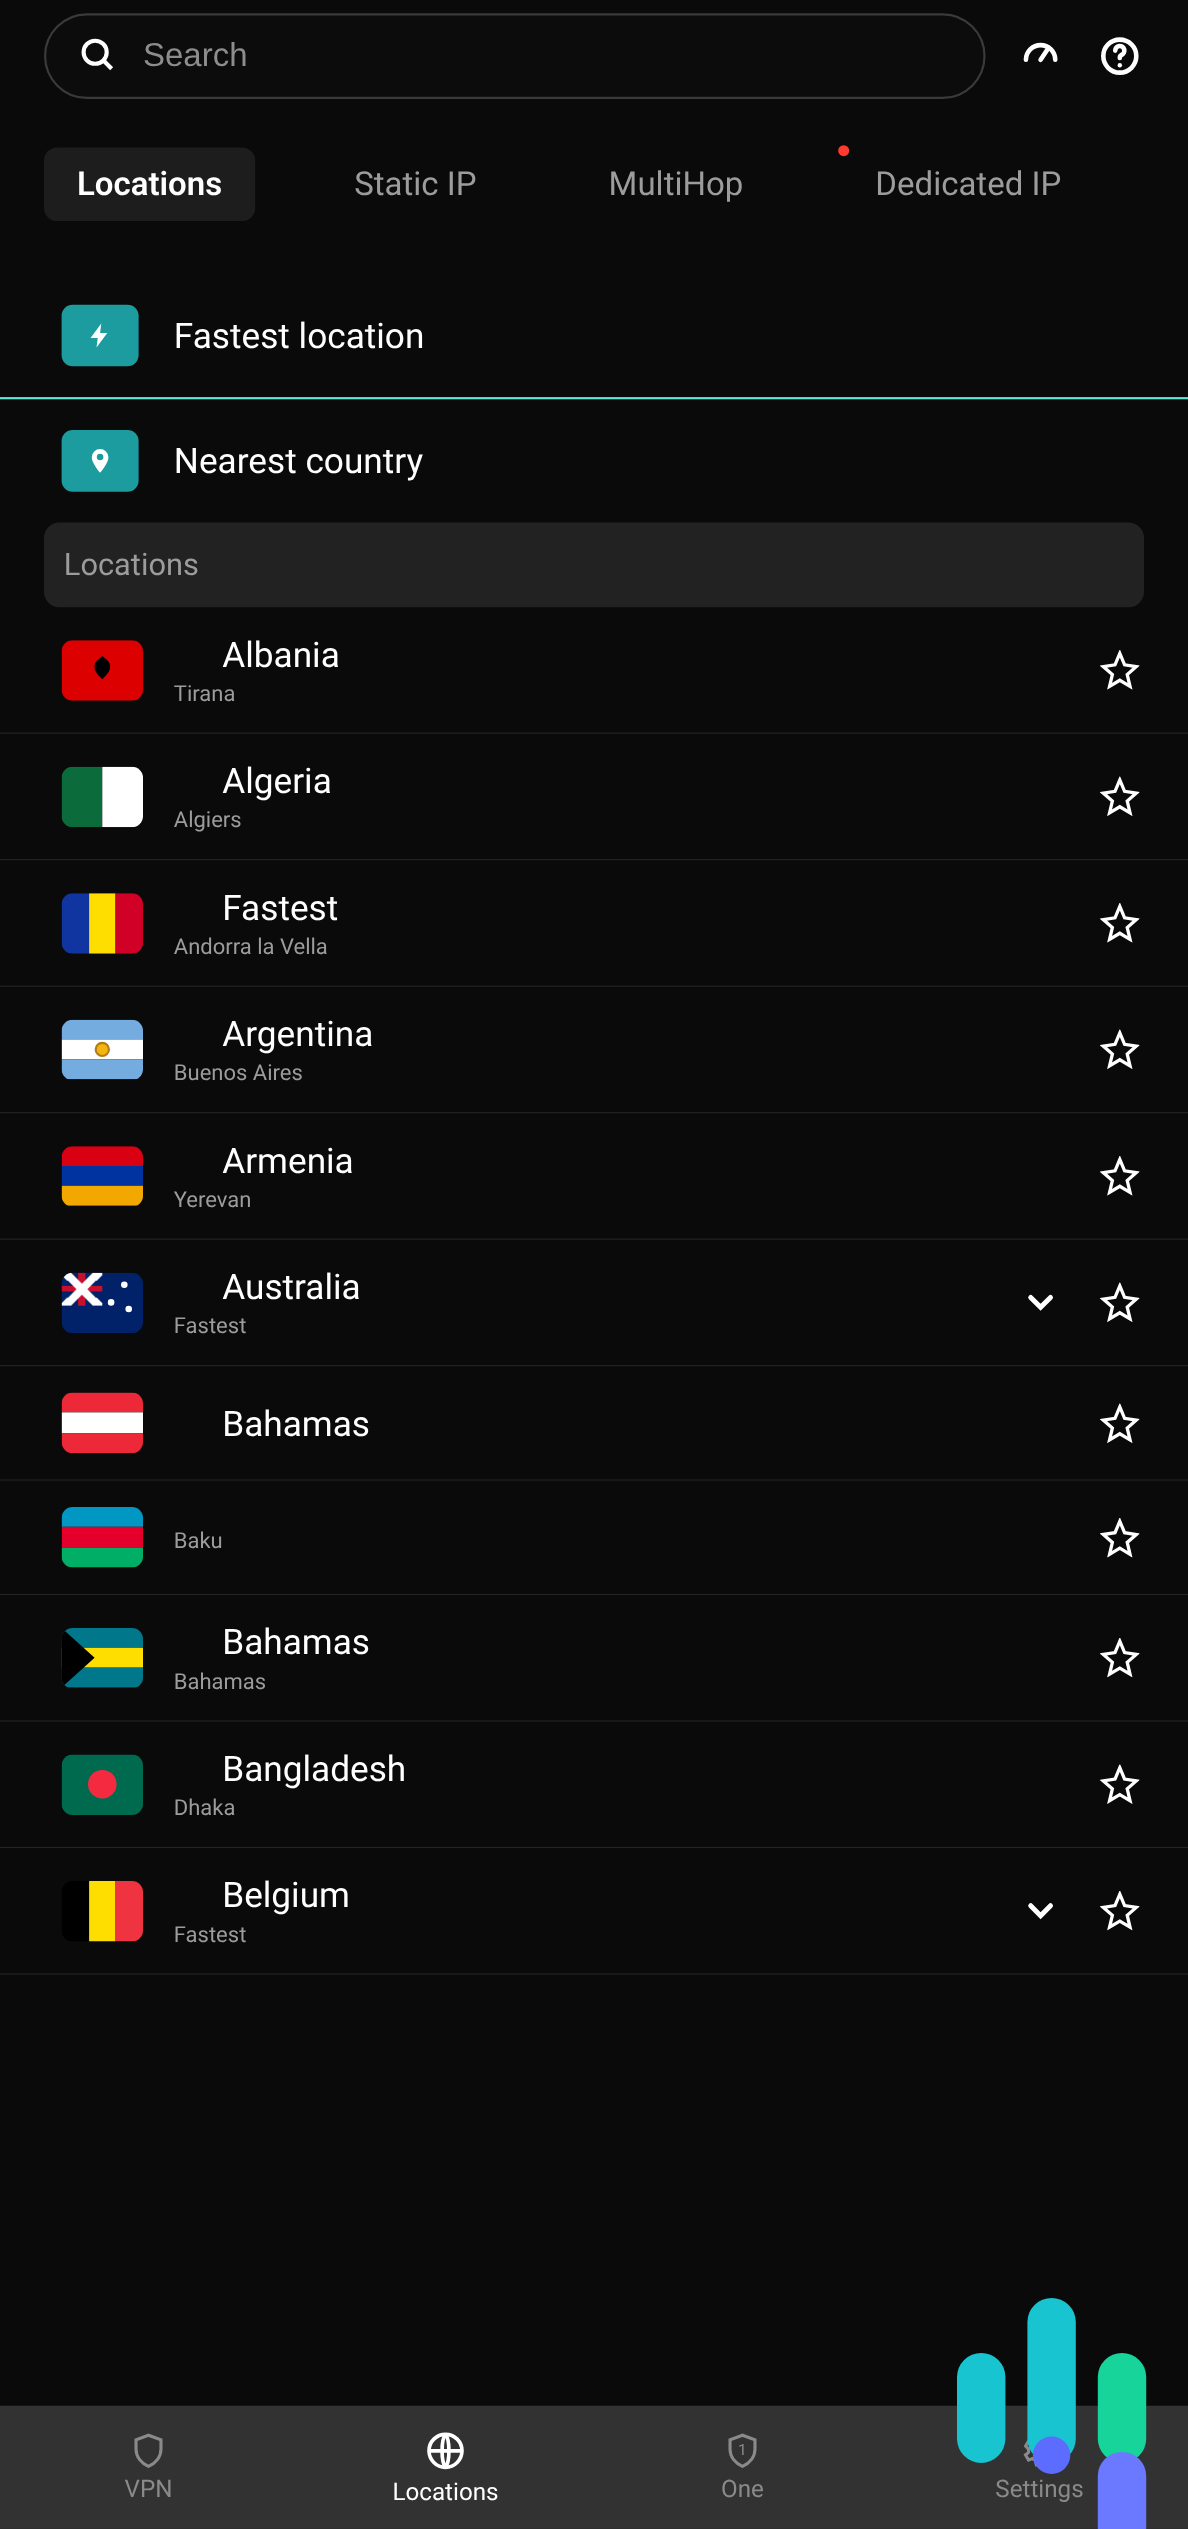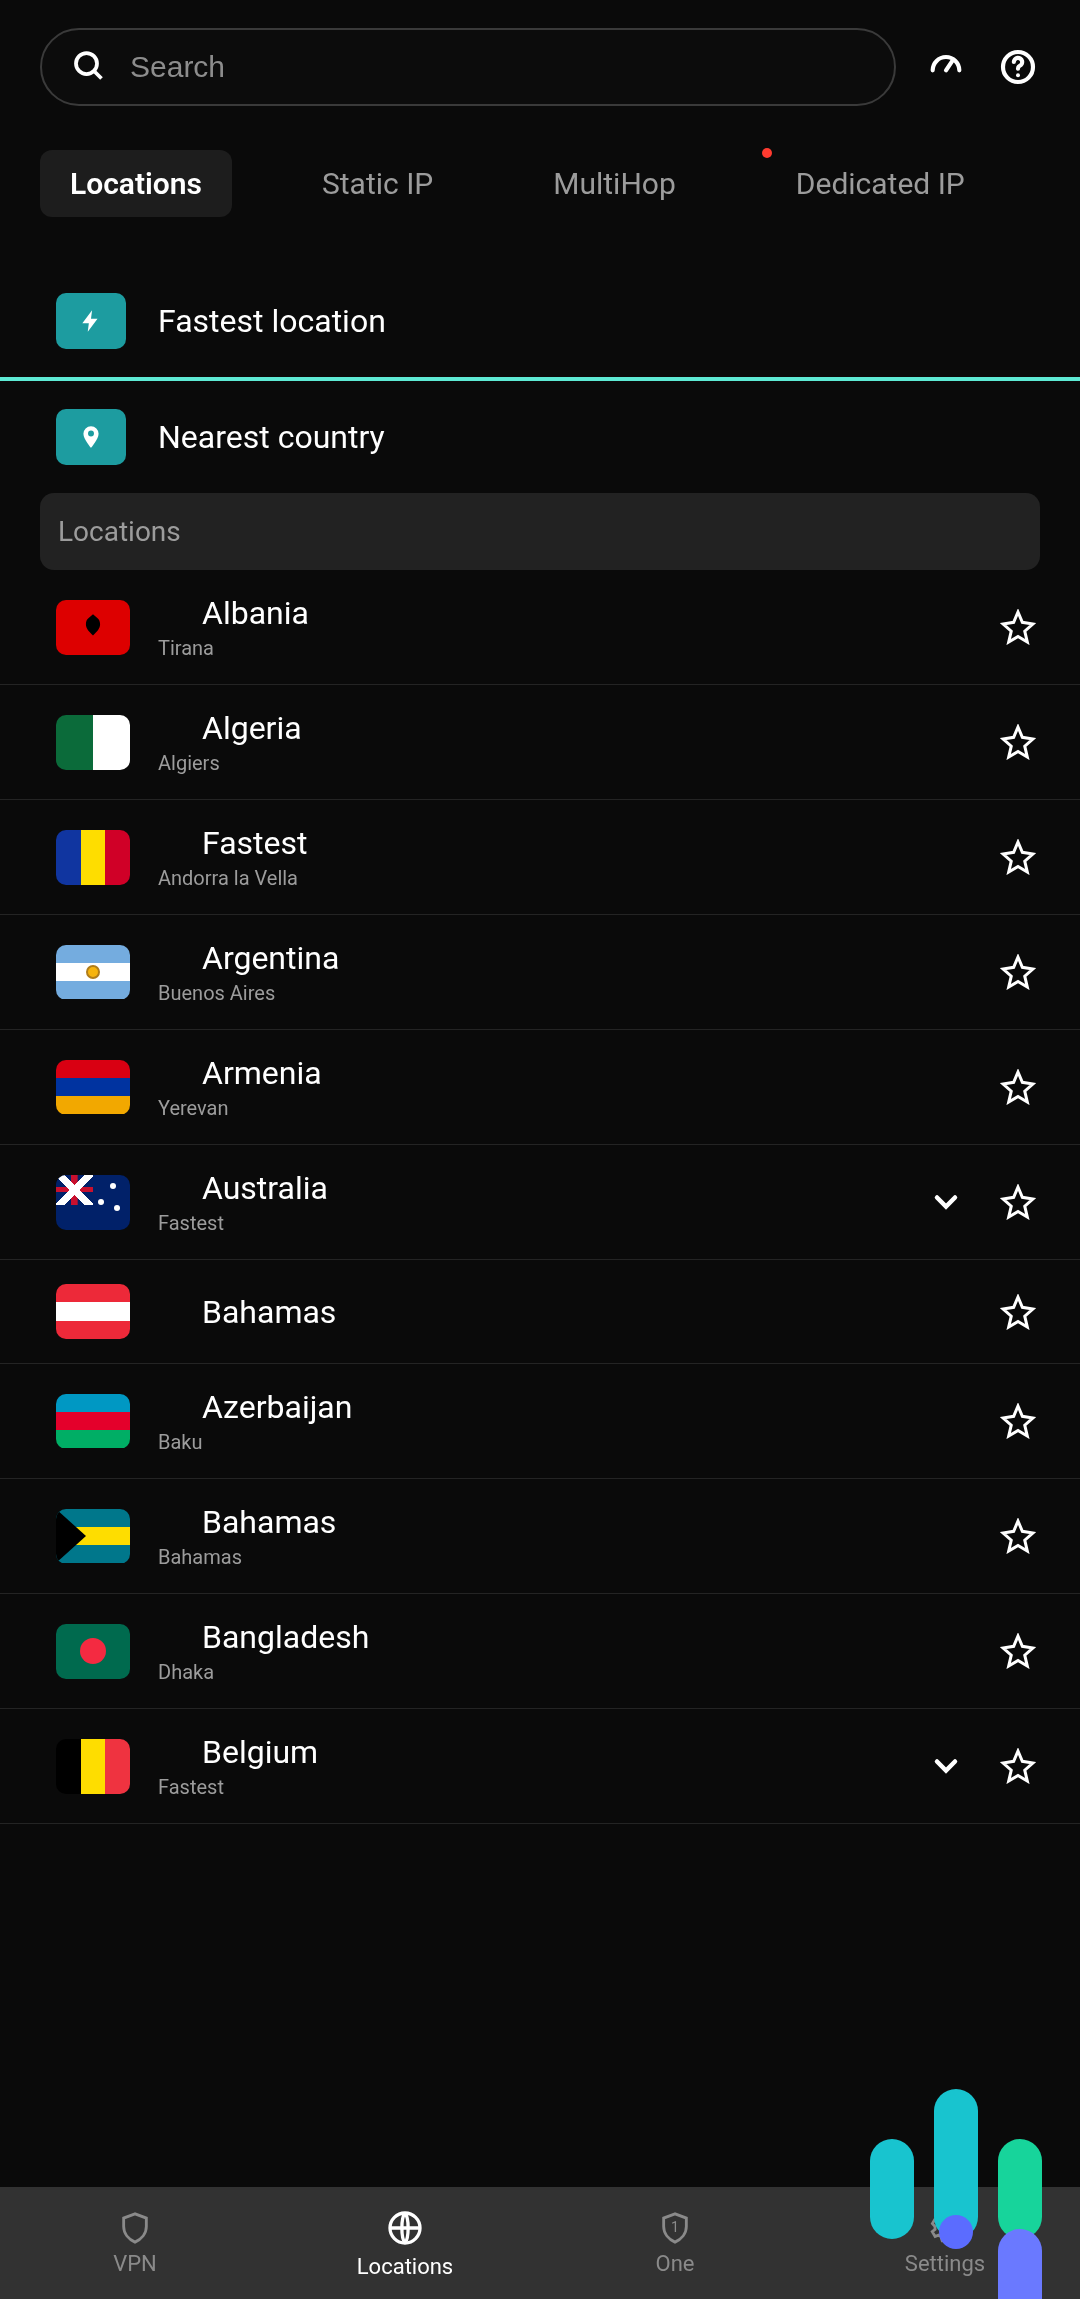--- a/index.html
+++ b/index.html
@@ -8,21 +8,21 @@
     color: #fff;
     font-family: -apple-system, BlinkMacSystemFont, "Segoe UI", Roboto, Helvetica, Arial, sans-serif;
     width: 1080px;
   }
   body { position: relative; min-height: 2299px; }
 
   
   .topbar {
     display: flex;
     align-items: center;
-    padding: 28px 40px 0 40px;
+    padding: 12px 40px 0 40px;
     gap: 28px;
   }
   .search {
     flex: 1;
     height: 78px;
     border: 2px solid #3a3a3a;
     border-radius: 40px;
     display: flex;
     align-items: center;
     padding: 0 28px;
@@ -72,21 +72,21 @@
     background: #ff3b30;
   }
 
   
   .section { margin-top: 48px; }
   .quick-row {
     display: flex;
     align-items: center;
     padding: 28px 40px 28px 56px;
     gap: 32px;
-    border-bottom: 4px solid #5eead4;
+    border-bottom: 2px solid #5eead4;
   }
   .quick-icon {
     width: 70px; height: 56px;
     background: #1d9ca0;
     border-radius: 10px;
     display: flex; align-items: center; justify-content: center;
     color: #fff;
   }
   .quick-label { font-size: 32px; color: #fff; }
 
@@ -367,21 +367,20 @@
 
     <div class="country">
       <div class="flag">
         <div class="tri-h">
             <div style="background:#0098c3"></div>
             <div style="background:#e4002b"></div>
             <div style="background:#00ae65"></div>
           </div>
       </div>
       <div class="country-text">
-        <div class="country-name">Azerbaijan</div>
         <div class="country-sub">Baku</div>
       </div>
       <div class="star">
         <svg width="36" height="36" viewBox="0 0 24 24" fill="none" stroke="#fff" stroke-width="2">
             <path d="m12 2 2.9 6.9L22 10l-5.5 4.8L18.2 22 12 18.3 5.8 22l1.7-7.2L2 10l7.1-1.1z"></path>
           </svg>
       </div>
     </div>
 
     <div class="country">

